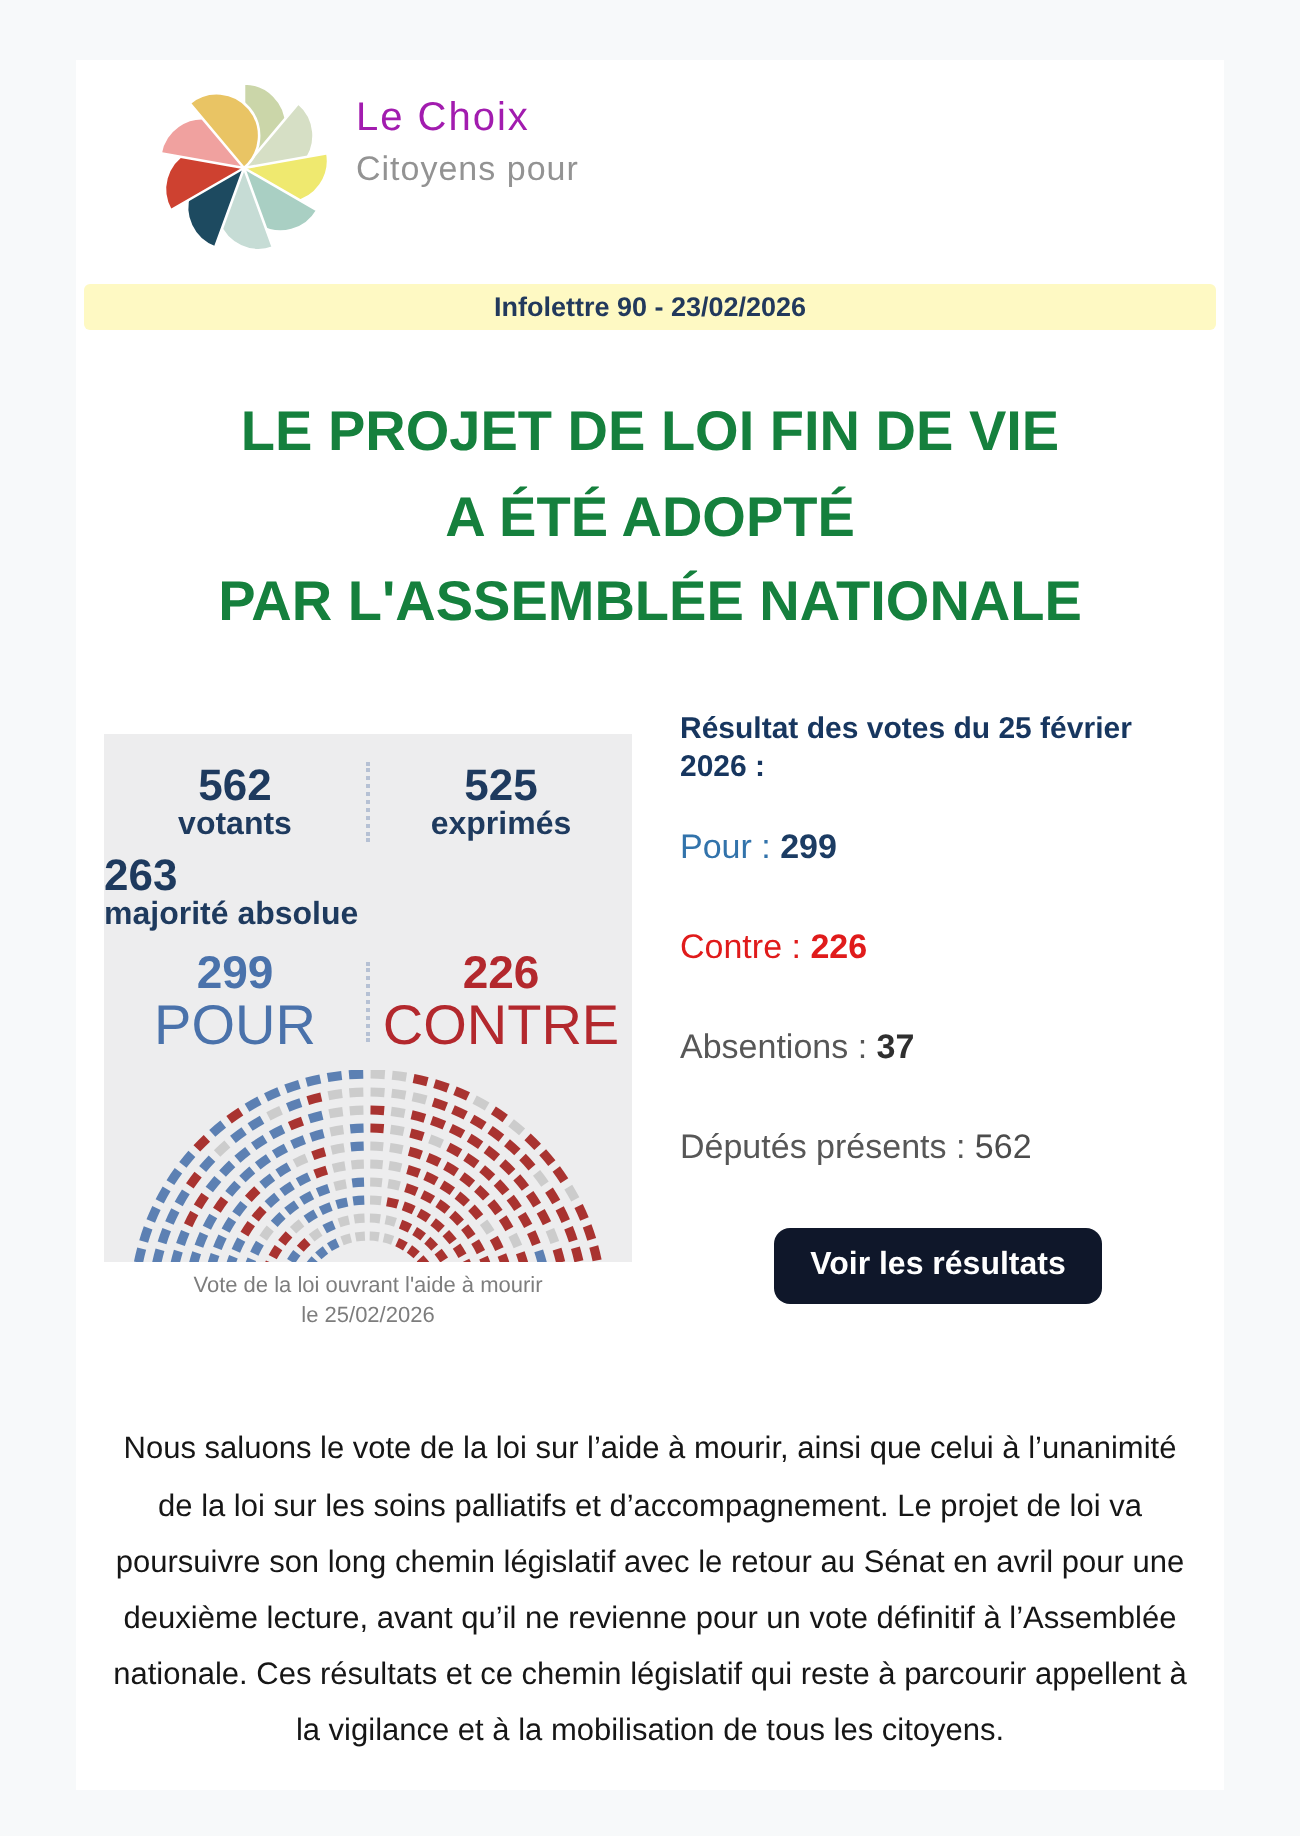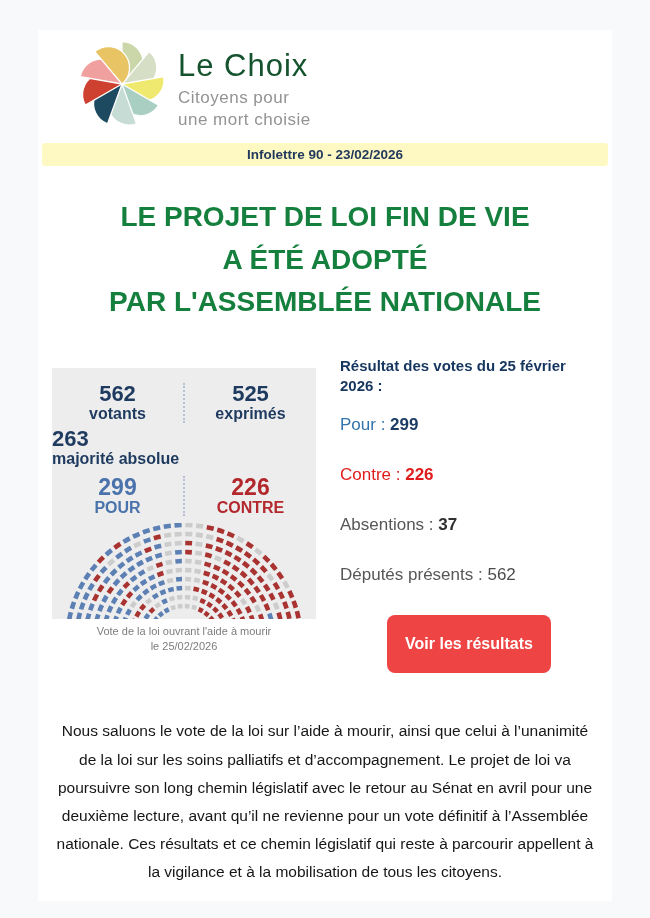--- a/index.html
+++ b/index.html
@@ -13,21 +13,21 @@
     width:574px;
     margin:30px auto 0;
     background:#ffffff;
     min-height:810px;
     padding-bottom:14px;
   }
   
   .logo-row { display:flex; align-items:flex-start; padding:8px 0 0 38px; }
   .pinwheel { width:92px; height:92px; flex:0 0 auto; }
   .logo-text { margin:10px 0 0 10px; }
-  .logo-title { font-size:31px; letter-spacing:1px; color:#14532d; font-weight:500; }
+  .logo-title { font-size:20px; letter-spacing:1px; color:#a21caf; font-weight:500; }
   .logo-sub { font-size:17px; color:#939393; line-height:1.3; margin-top:3px; letter-spacing:0.5px; }
   
   .infobar {
     margin:12px 4px 0;
     background:#fef9c3;
     border-radius:3px;
     text-align:center;
     padding:4px 0;
     font-size:13.5px;
     font-weight:bold;
@@ -49,21 +49,21 @@
   .stats-grid { display:grid; grid-template-columns:1fr 2px 1fr; align-items:center; }
   .stat-cell { text-align:center; }
   .stat-num { font-size:22px; font-weight:bold; color:#1e3a5e; line-height:1.05; }
   .stat-lbl { font-size:16px; font-weight:bold; color:#1e3a5e; line-height:1.15; }
   .dot-sep { border-left:2px dotted #b6c1d4; height:40px; }
   .stat-center { margin-top:4px; }
   .vote-pair { margin-top:6px; }
   .num-pour, .lbl-pour { color:#4a72ab; }
   .num-contre, .lbl-contre { color:#b3282d; }
   .num-big { font-size:23px; font-weight:bold; line-height:1.05; }
-  .lbl-big { font-size:16px; font-weight:bold; line-height:1.1; }
+  .lbl-big { font-size:28px; font-weight:normal; line-height:1.1; }
   .hemi { display:block; margin-top:6px; }
   .vote-caption {
     margin-top:5px;
     text-align:center;
     font-size:11px;
     color:#7d7d7d;
     line-height:1.45;
   }
   
   .results { flex:1 1 auto; padding-top:0; }
@@ -80,27 +80,27 @@
   .row-pour .r-value { color:#1c3c63; font-weight:bold; }
   .row-contre .r-label { color:#e01b1b; }
   .row-contre .r-value { color:#e01b1b; font-weight:bold; }
   .row-abs .r-label { color:#575757; }
   .row-abs .r-value { color:#2f2f2f; font-weight:bold;margin-top:12px; }
   .row-dep .r-label { color:#575757; }
   .row-dep .r-value { color:#4c4c4c; }
   .cta-wrap { text-align:center; margin-top:10px; }
   .cta-button {
     display:inline-block;
-    background:#ef4444;
+    background:#0f172a;
     color:#ffffff;
     font-size:16px;
     font-weight:bold;
     border:none;
     border-radius:8px;
-    padding:20px 18px;
+    padding:10px 18px;
     cursor:pointer;
     font-family:"Liberation Sans", sans-serif;
   }
   
   .body-paragraph {
     margin:44px 14px 0;
     font-size:15.5px;
     color:#161616;
     line-height:1.82;
     text-align:center;
@@ -122,21 +122,20 @@
           <path d="M0 0 L0 -46 A23 23 0 0 1 0 0 Z" fill="#1d4a60" stroke="#ffffff" stroke-width="1.4" transform="rotate(200)"></path>
           <path d="M0 0 L0 -46 A23 23 0 0 1 0 0 Z" fill="#ce4130" stroke="#ffffff" stroke-width="1.4" transform="rotate(240)"></path>
           <path d="M0 0 L0 -46 A23 23 0 0 1 0 0 Z" fill="#f0a19f" stroke="#ffffff" stroke-width="1.4" transform="rotate(280)"></path>
           <path d="M0 0 L0 -46 A23 23 0 0 1 0 0 Z" fill="#e9c464" stroke="#ffffff" stroke-width="1.4" transform="rotate(320)"></path>
         </g>
     </svg>
     <div class="logo-text">
       <div class="logo-title">Le Choix</div>
       <div class="logo-sub">
         <span>Citoyens pour</span><br>
-        <span>une mort choisie</span>
       </div>
     </div>
   </div>
 
   <div class="infobar">Infolettre 90 - 23/02/2026</div>
 
   <h1 class="headline">
     <span>LE PROJET DE LOI FIN DE VIE</span><br>
     <span>A ÉTÉ ADOPTÉ</span><br>
     <span>PAR L'ASSEMBLÉE NATIONALE</span>

